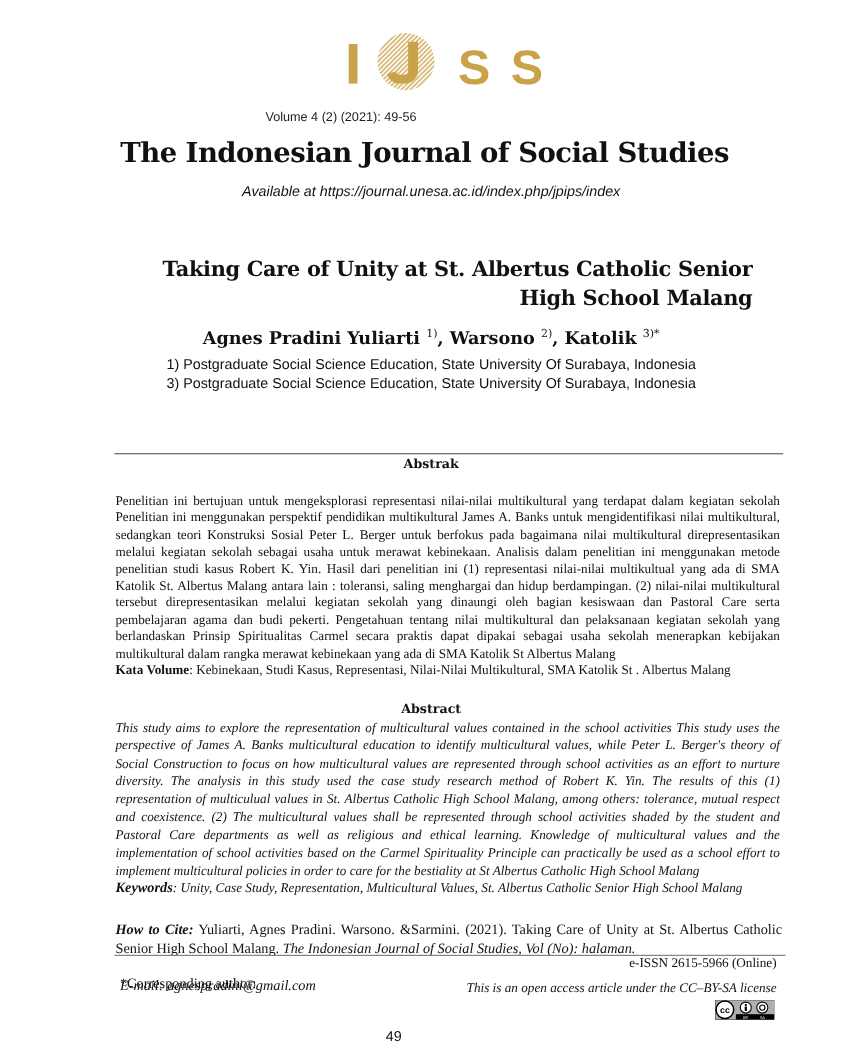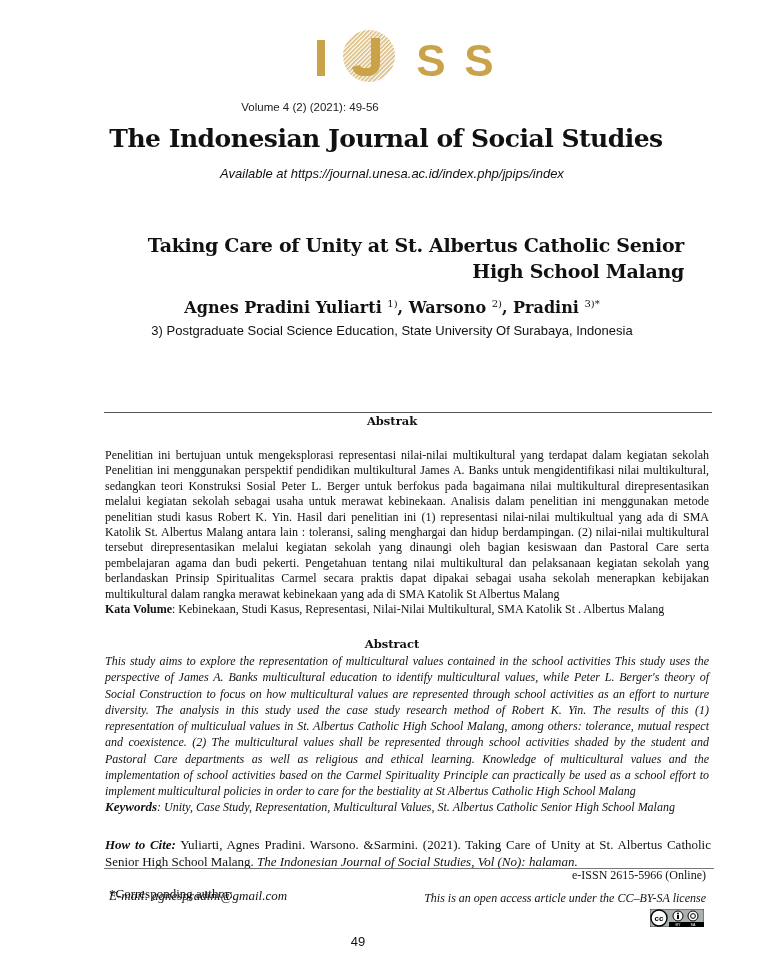--- a/index.html
+++ b/index.html
@@ -47,25 +47,26 @@
 
 <div class="vol">Volume  4 (2) (2021): 49-56</div>
 <div class="jtitle">The Indonesian Journal of Social Studies</div>
 <div class="avail">Available at https://journal.unesa.ac.id/index.php/jpips/index</div>
 
 <div class="atitle">Taking Care of Unity at St. Albertus Catholic Senior High School Malang</div>
 
 <div class="authors">
   <span>Agnes Pradini Yuliarti</span>
   <sup>1)</sup><span>, </span><span>Warsono</span>
-  <sup>2)</sup><span>, </span><span>Pradini</span>
+  <sup>2)</sup><span>, </span><span>Katolik</span>
   <sup>3)*</sup>
 </div>
 
 <div class="affils">
+  <div>1) Postgraduate Social Science Education, State University Of Surabaya, Indonesia</div>
   <div>3) Postgraduate Social Science Education, State University Of Surabaya, Indonesia</div>
 </div>
 
 <div class="rule-top"></div>
 
 <div class="sec-head" style="top:414px">Abstrak</div>
 <div class="abstrak-body">Penelitian ini bertujuan untuk mengeksplorasi representasi nilai-nilai multikultural yang terdapat dalam kegiatan sekolah Penelitian ini menggunakan perspektif pendidikan multikultural James A. Banks untuk mengidentifikasi nilai multikultural, sedangkan teori Konstruksi Sosial Peter L. Berger untuk berfokus pada bagaimana nilai multikultural direpresentasikan melalui kegiatan sekolah sebagai usaha untuk merawat kebinekaan.  Analisis dalam penelitian ini menggunakan metode penelitian studi kasus Robert K. Yin. Hasil dari penelitian ini  (1) representasi nilai-nilai multikultual yang ada di SMA Katolik St. Albertus Malang antara lain : toleransi, saling menghargai dan hidup berdampingan. (2) nilai-nilai multikultural tersebut direpresentasikan melalui kegiatan sekolah  yang dinaungi oleh bagian kesiswaan dan Pastoral Care serta pembelajaran agama dan budi pekerti. Pengetahuan tentang nilai multikultural dan pelaksanaan kegiatan sekolah yang berlandaskan Prinsip Spiritualitas Carmel secara praktis dapat dipakai sebagai usaha sekolah menerapkan kebijakan multikultural dalam rangka merawat kebinekaan yang ada di SMA Katolik St Albertus Malang</div>
 <div class="kata"><b>Kata Volume</b><span>: Kebinekaan, Studi Kasus, Representasi, Nilai-Nilai Multikultural, SMA Katolik St . Albertus Malang</span></div>
 
 <div class="sec-head" style="top:637px">Abstract</div>

